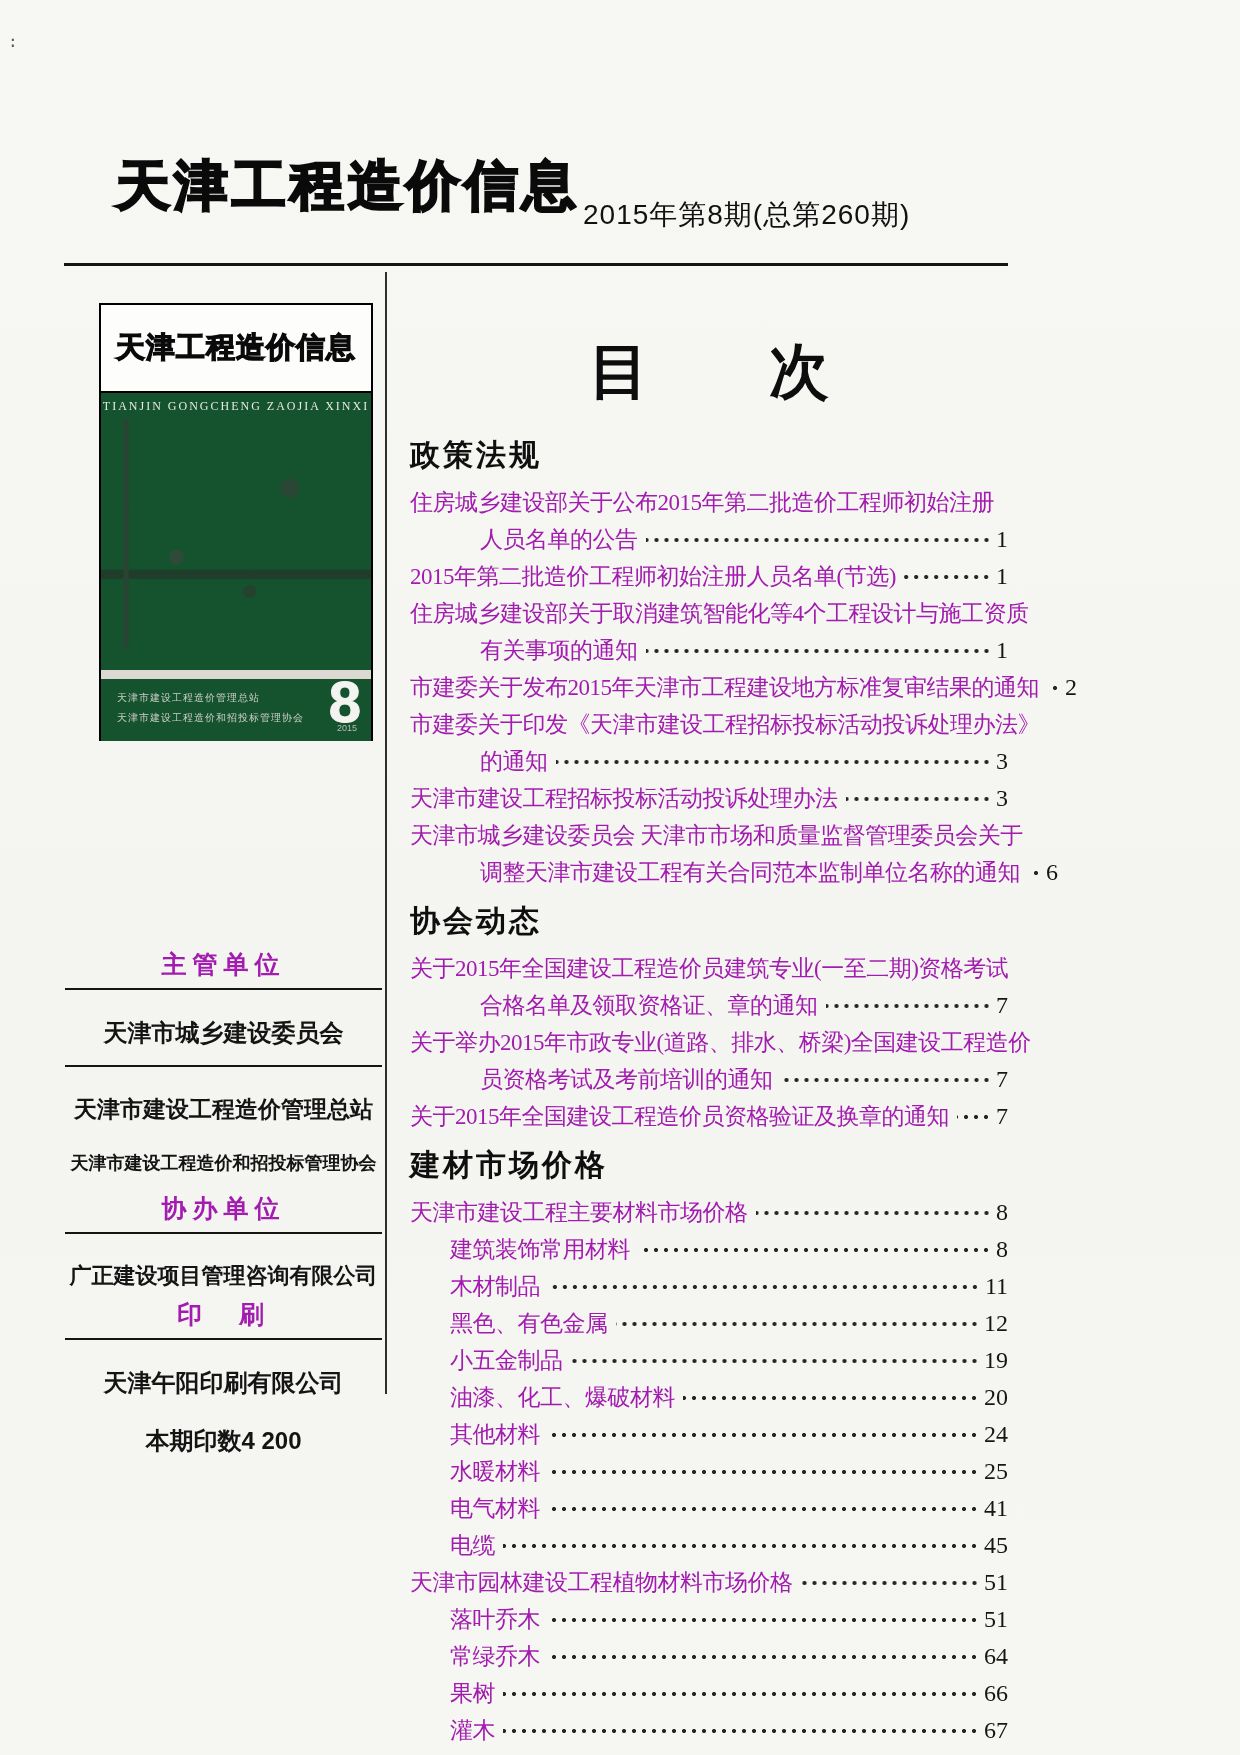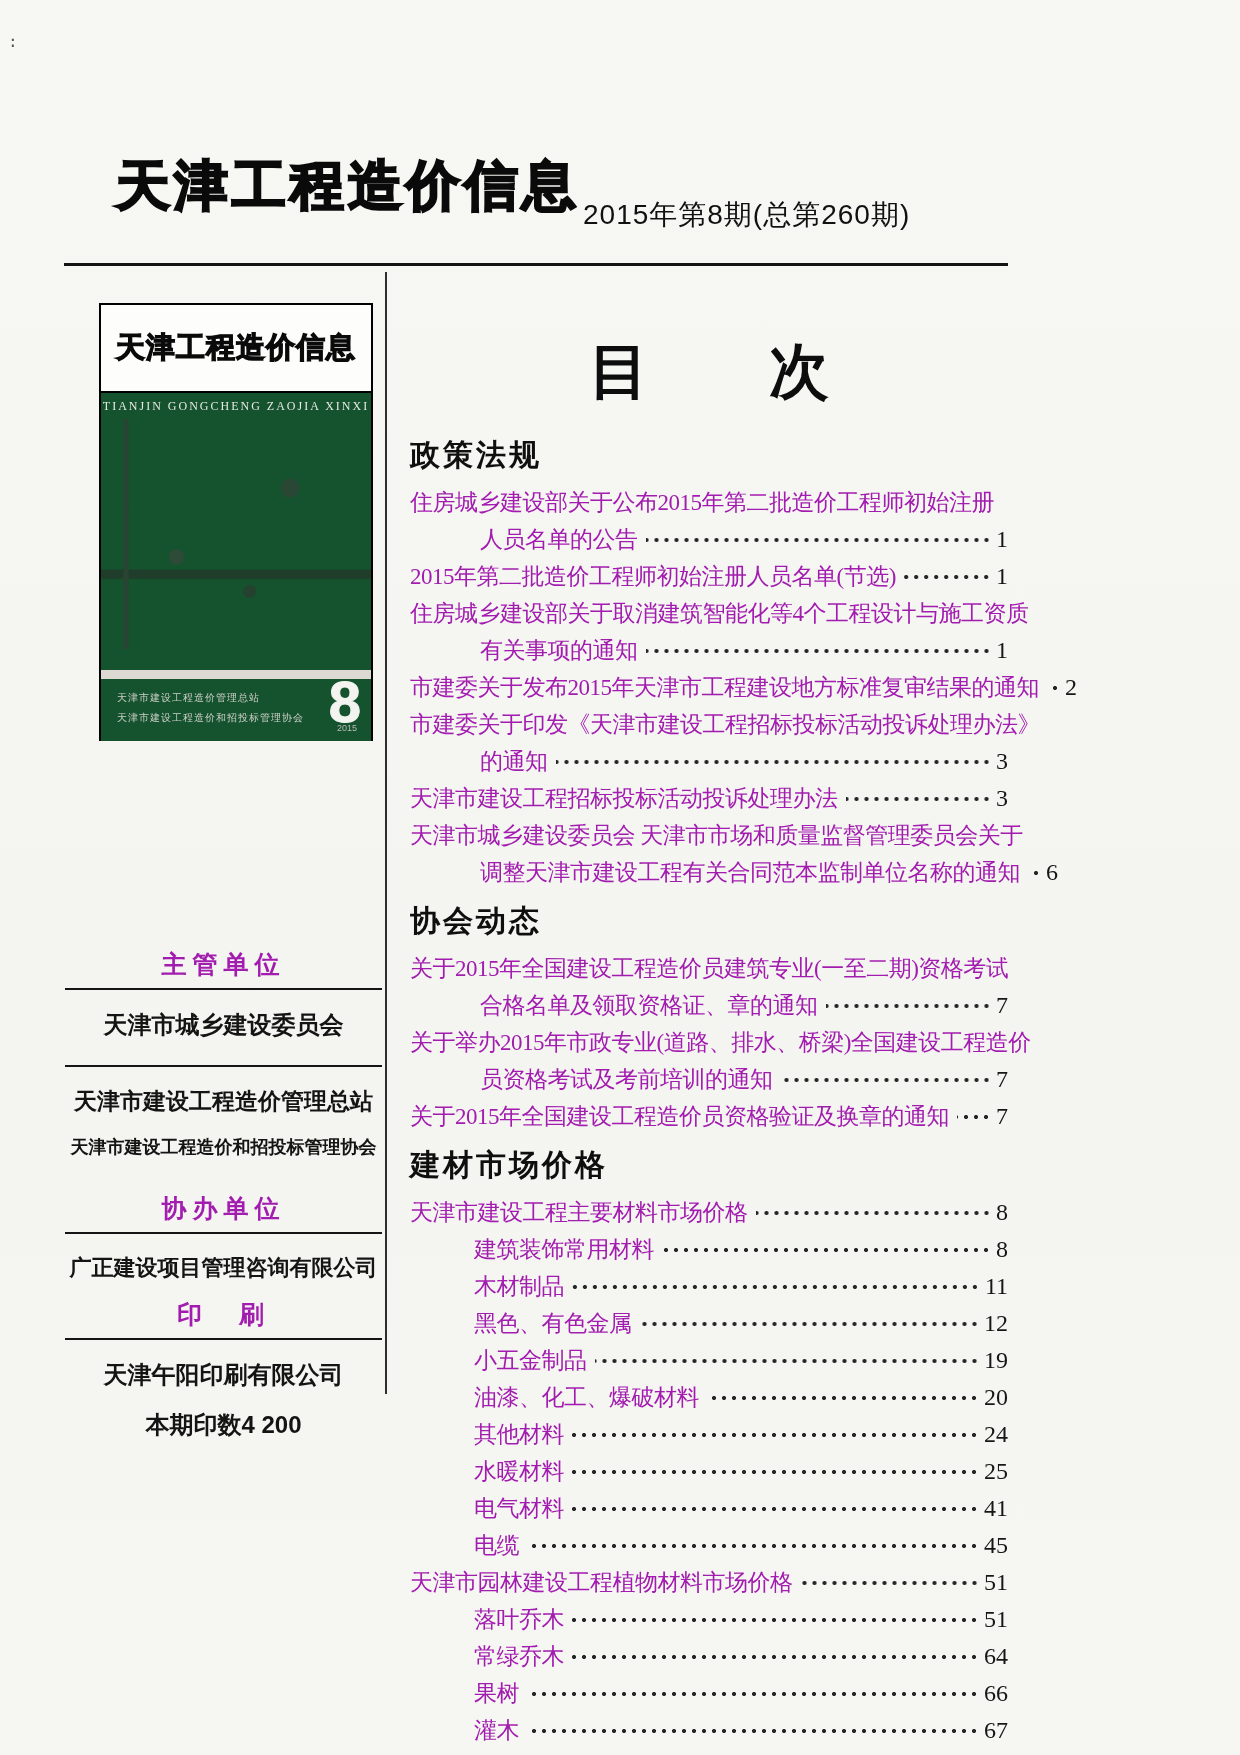--- a/index.html
+++ b/index.html
@@ -51,31 +51,31 @@
   .cover-issue-year { position:absolute; right:14px; bottom:8px; color:#bdbdb8;
     font:9px "Liberation Sans", sans-serif; }
 
   
   .publisher { position:absolute; left:65px; width:317px; }
   .pub-block { position:absolute; left:0; width:317px; }
   .pub-label { text-align:center; font:bold 25px "Liberation Sans", sans-serif;
     letter-spacing:6px; color:#a21caf; }
   .pub-rule { height:2px; background:#151515; margin-top:7px; }
   .pub-line { text-align:center; font-weight:bold; font-family:"Liberation Sans", sans-serif;
-    color:#141414; margin-top:20px; line-height:1.25; white-space:nowrap; }
+    color:#141414; margin-top:28px; line-height:1.25; white-space:nowrap; }
 
   
   .toc { position:absolute; left:410px; top:306px; width:598px; }
   .toc-title { text-align:center; font:bold 60px "Liberation Serif", serif; color:#0d0d0d;
     margin:26px 0 22px 0; }
   .toc-heading { text-align:left; font:bold 30px "Liberation Sans", sans-serif;
     color:#0f0f0f; letter-spacing:3px; margin:10px 0 8px 0; }
   .toc-entry { }
   .toc-line { display:flex; align-items:baseline; line-height:37px; }
-  .toc-entry.indent > .toc-line { margin-left:64px; }
+  .toc-entry.indent > .toc-line { margin-left:40px; }
   .toc-line.cont { margin-left:70px; }
   .toc-text { font-size:23px; letter-spacing:-0.5px; white-space:nowrap; color:#a21caf; }
   .leader { flex:1; min-width:14px; height:8px; align-self:center; margin:0 4px 0 8px;
     background-image:radial-gradient(circle at 4px 4px, #262626 1.8px, transparent 2.3px);
     background-size:10px 8px; background-repeat:repeat-x; background-position:right center; }
   .pagenum { font-size:24px; color:#161616; }
 </style>
 </head>
 <body>
 

